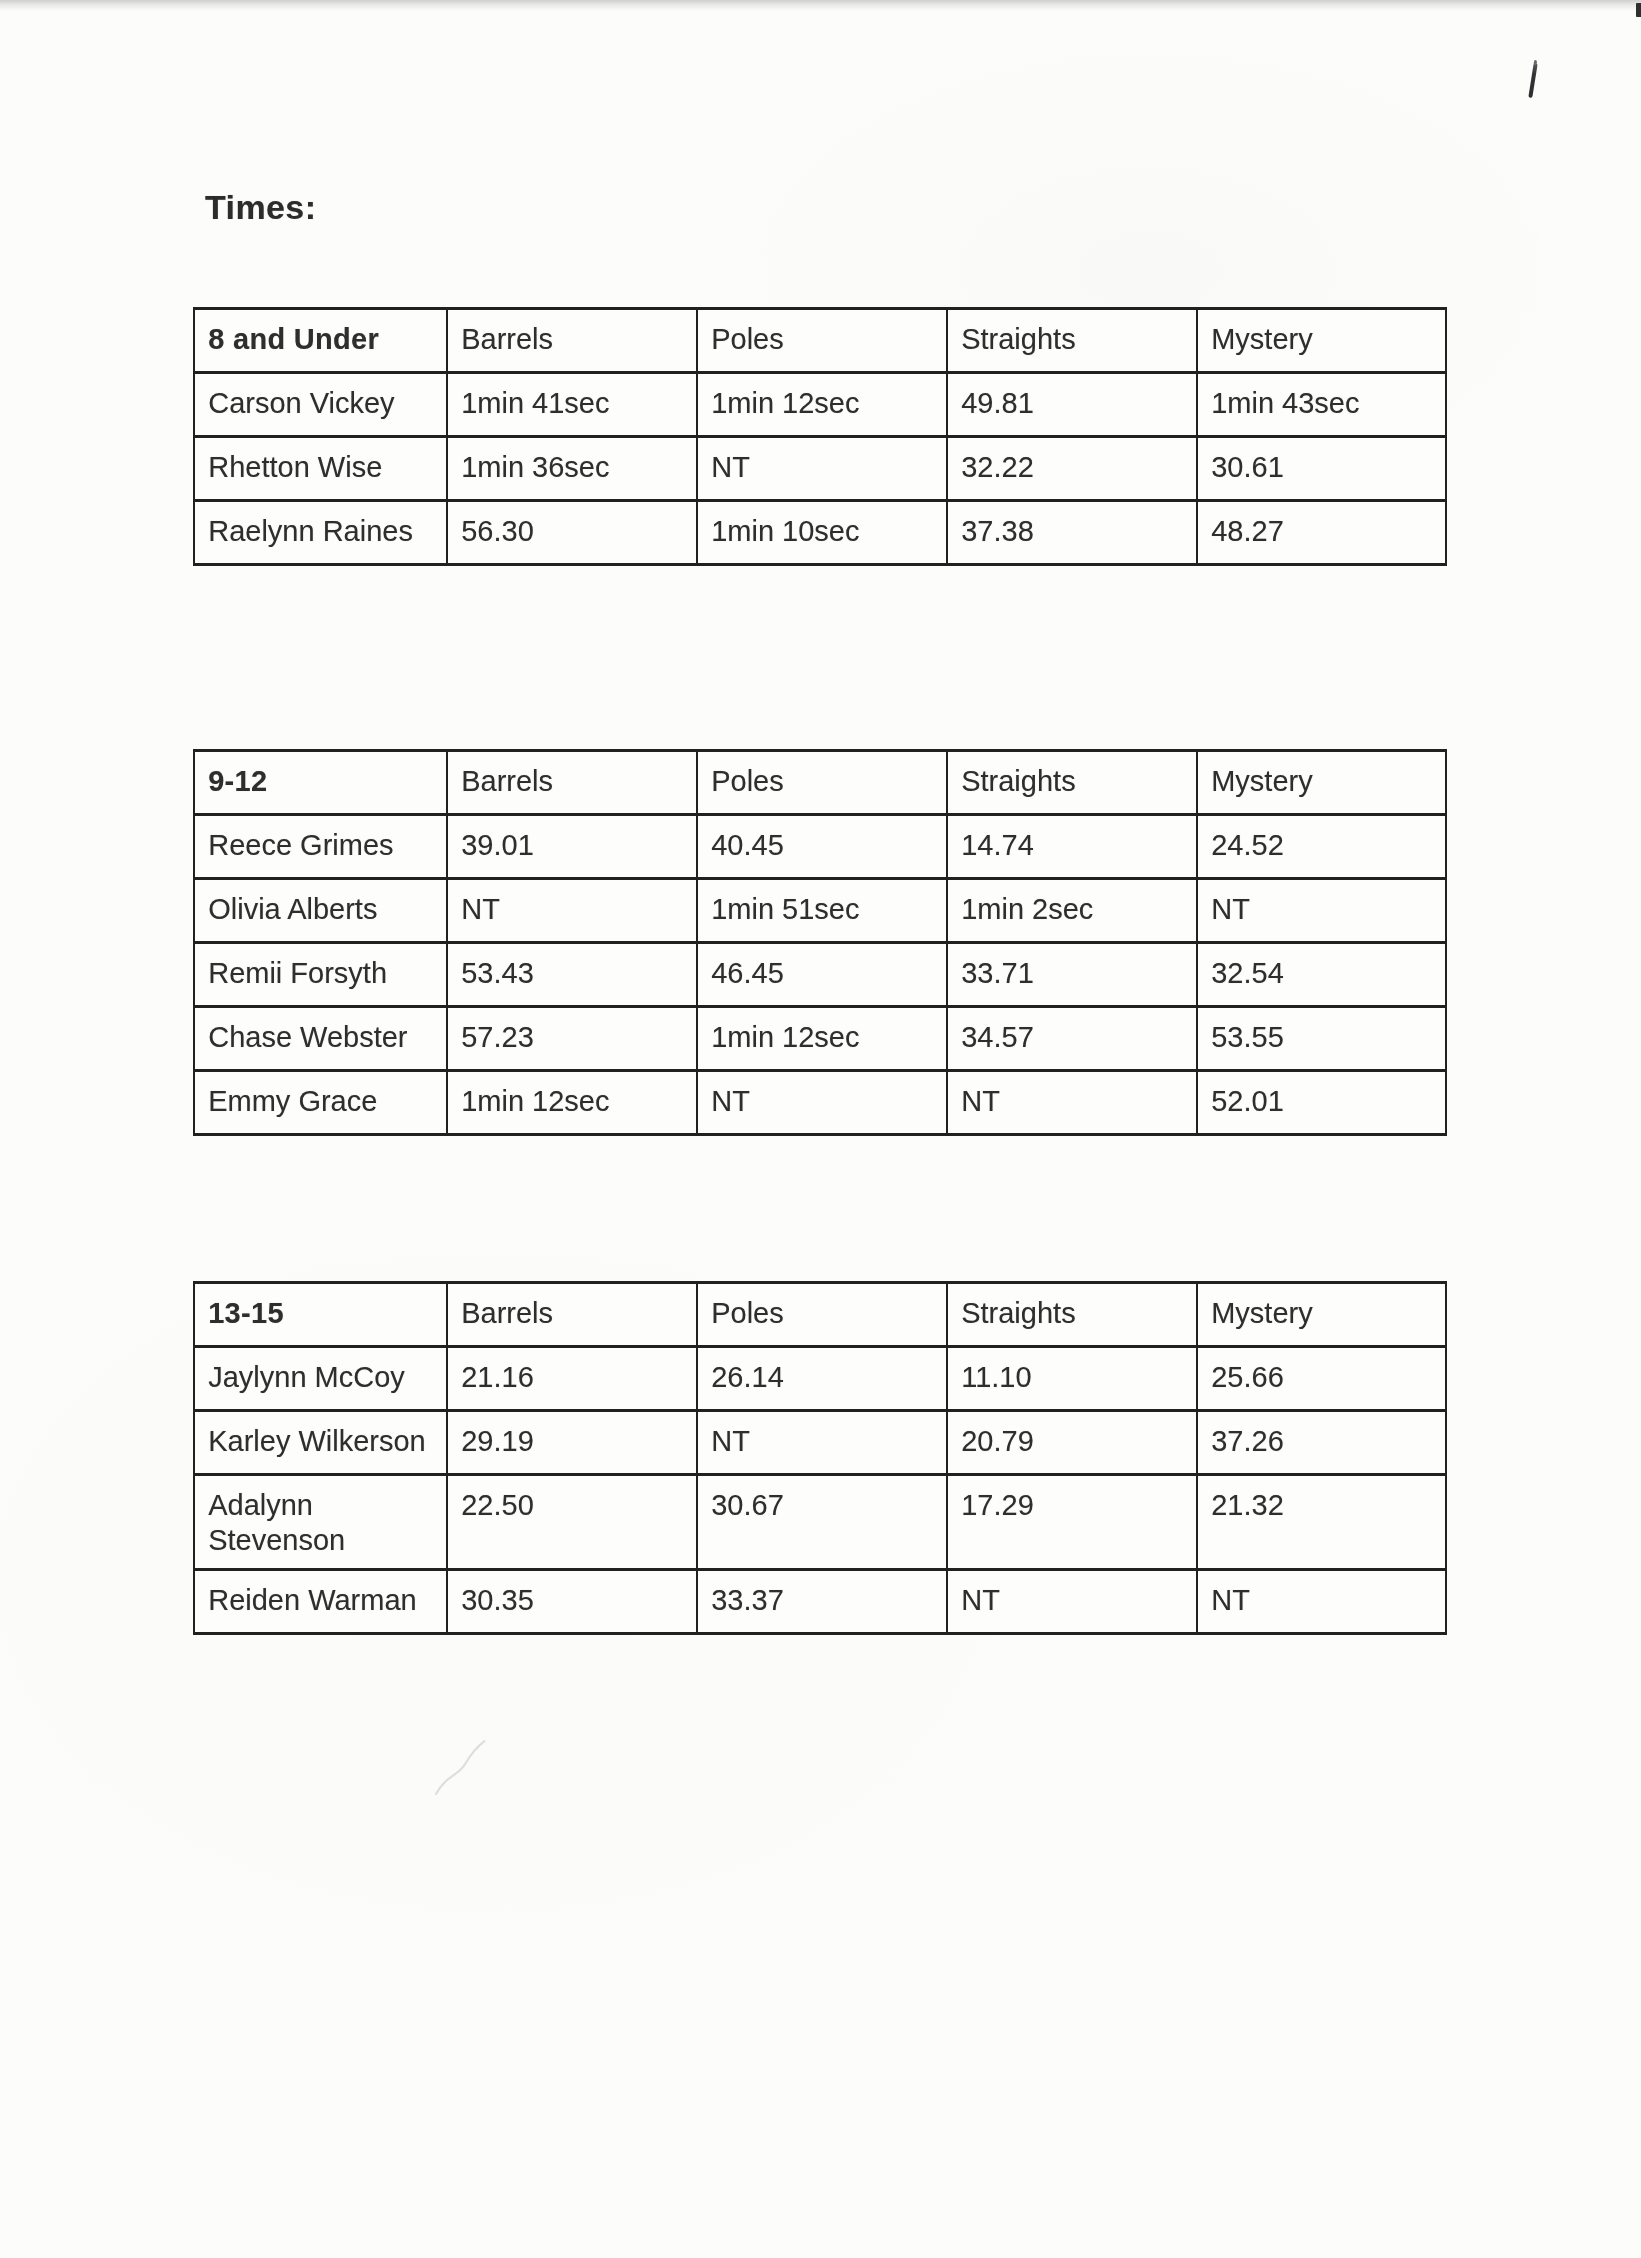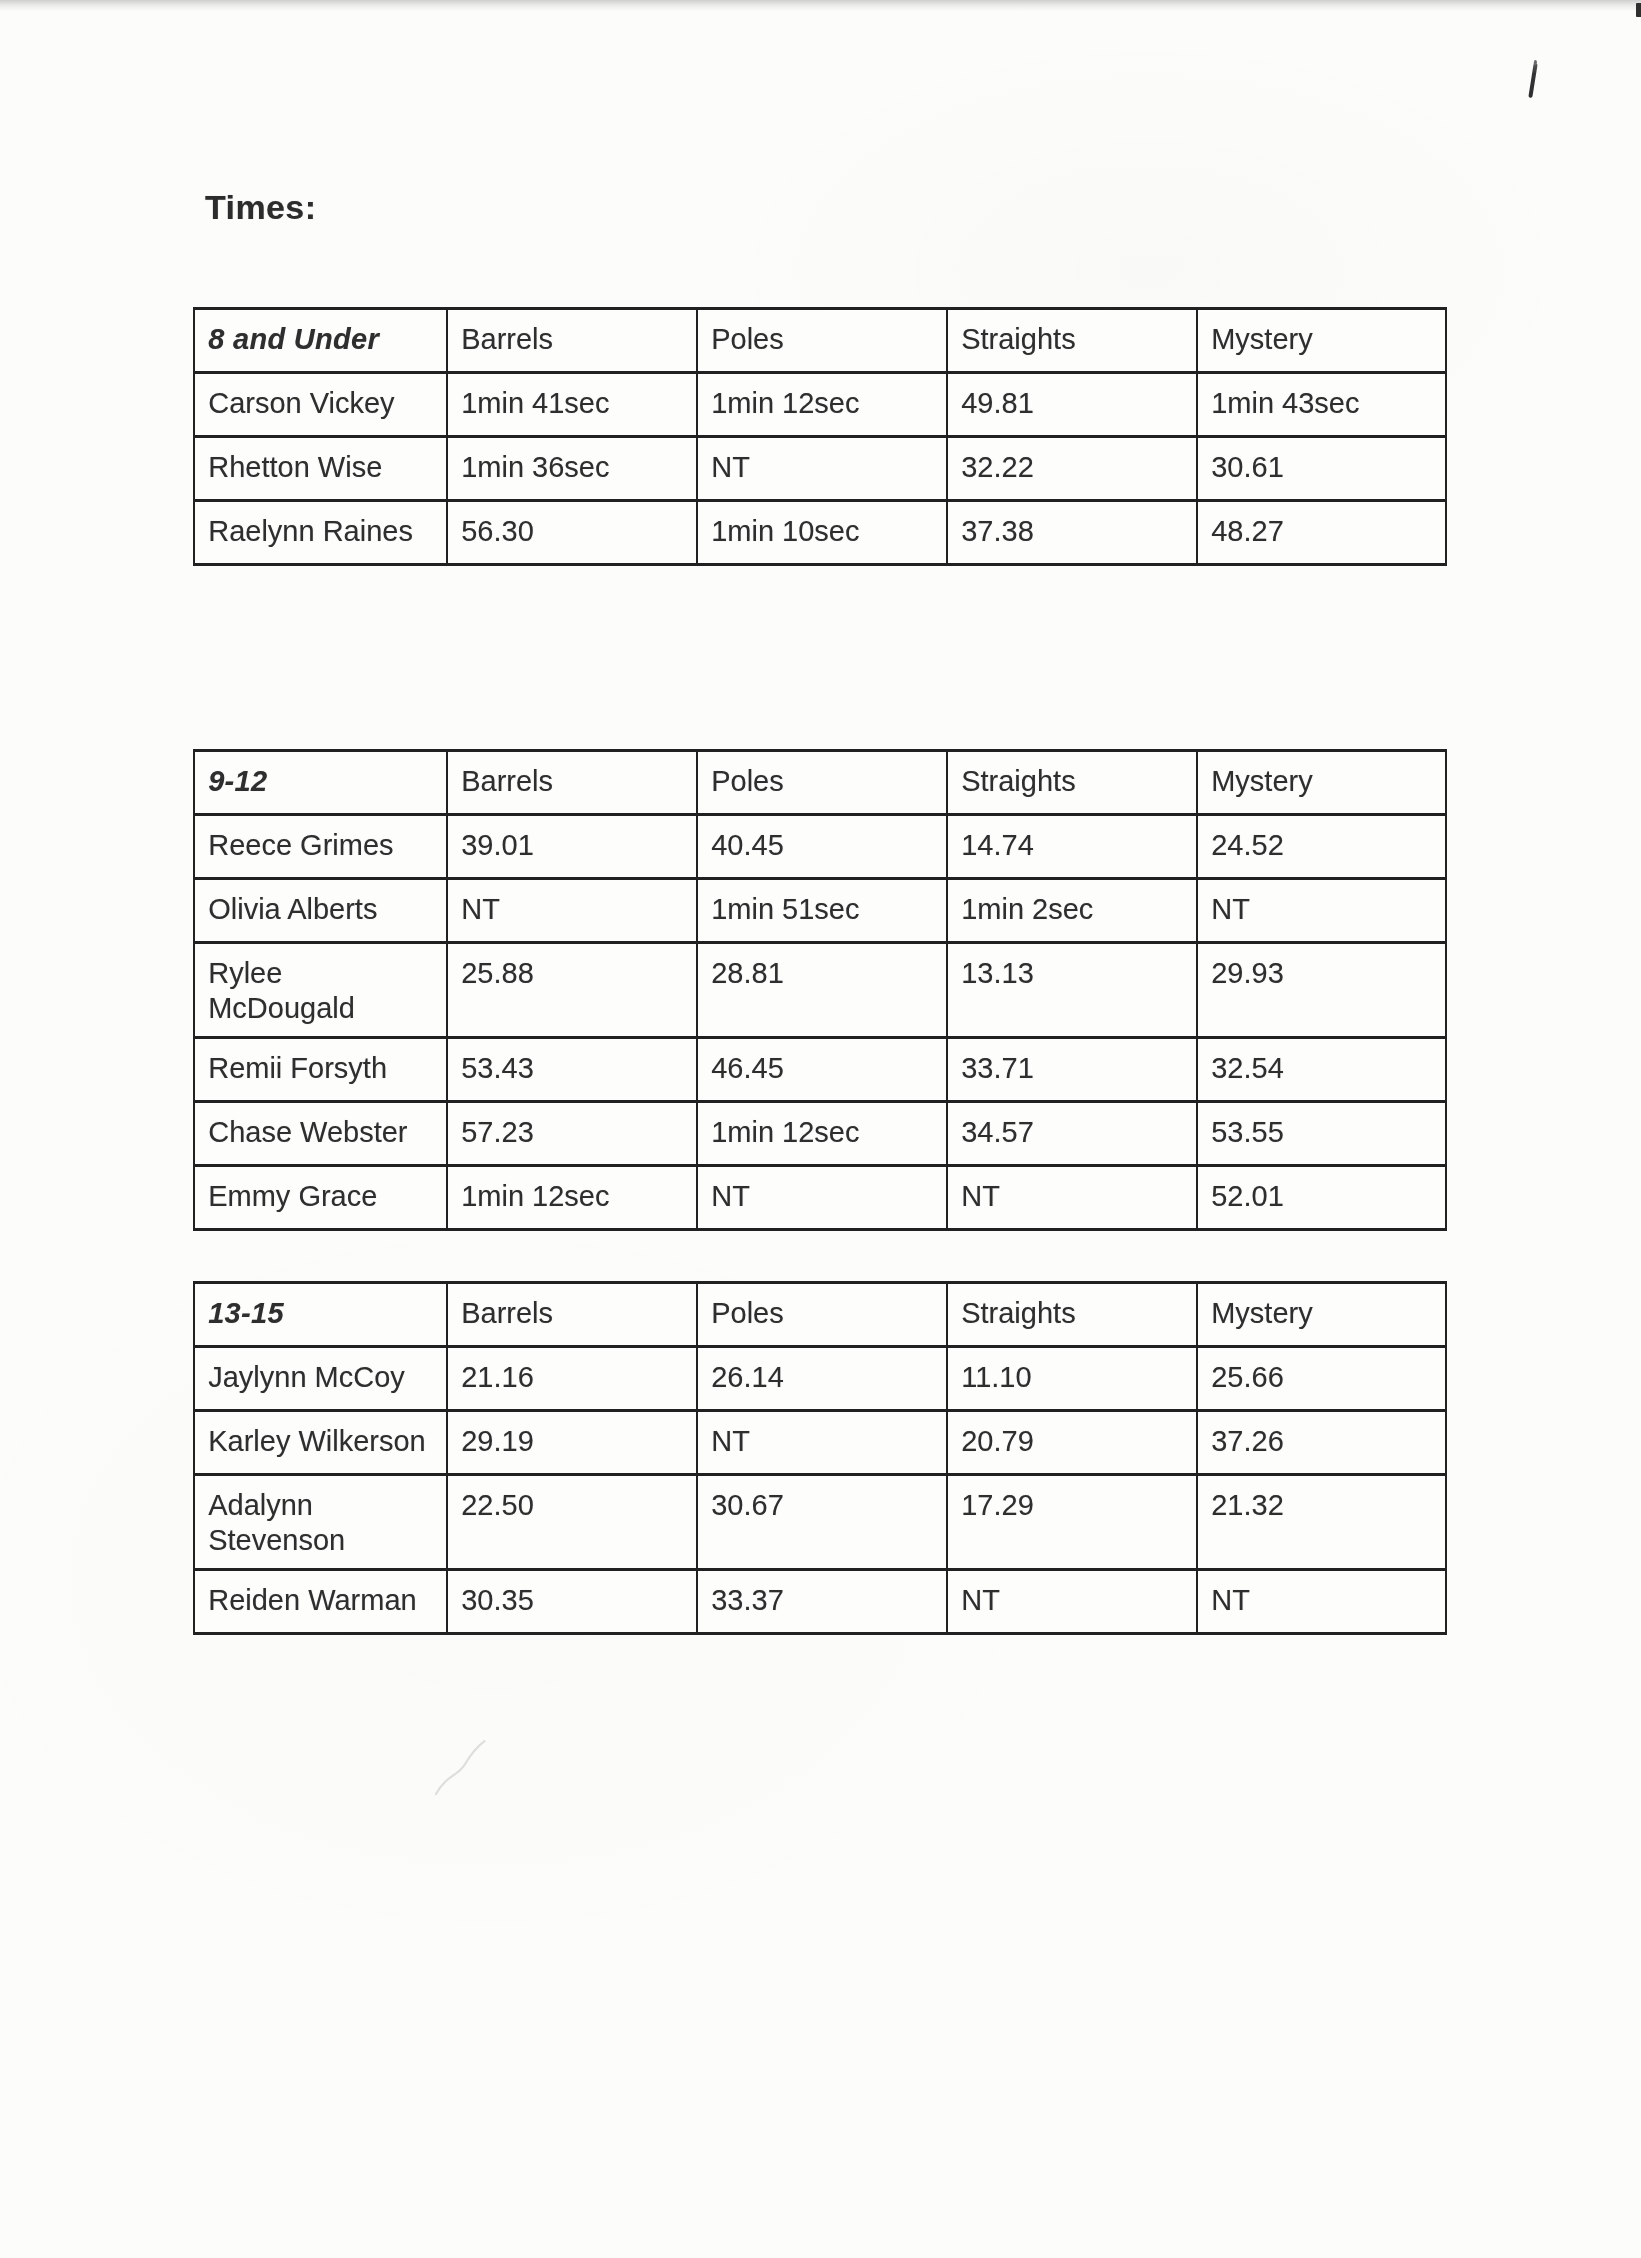--- a/index.html
+++ b/index.html
@@ -97,21 +97,21 @@
     box-sizing: border-box;
     height: 64px;
     padding: 12.4px 5.3px 0 13.2px;
     text-align: left;
     vertical-align: top;
     font-weight: 400;
     white-space: pre;
     overflow: hidden;
   }
   .times-table tr.tall th, .times-table tr.tall td { height: 95px; }
-  .times-table th.group-cell { font-weight: 700; letter-spacing: 0.3px; font-style: italic; }
+  .times-table th.group-cell { font-weight: 700; letter-spacing: 0.3px; }
 </style>
 </head>
 <body>
 
 <div class="page">
 
   <div class="scan-top-edge"></div>
   <div class="corner-speck"></div>
   <div class="pen-mark"></div>
 
@@ -187,28 +187,20 @@
             <td>40.45</td>
             <td>14.74</td>
             <td>24.52</td>
           </tr>
           <tr>
             <td>Olivia Alberts</td>
             <td>NT</td>
             <td>1min 51sec</td>
             <td>1min 2sec</td>
             <td>NT</td>
-          </tr>
-          <tr class="tall">
-            <td>Rylee
-McDougald</td>
-            <td>25.88</td>
-            <td>28.81</td>
-            <td>13.13</td>
-            <td>29.93</td>
           </tr>
           <tr>
             <td>Remii Forsyth</td>
             <td>53.43</td>
             <td>46.45</td>
             <td>33.71</td>
             <td>32.54</td>
           </tr>
           <tr>
             <td>Chase Webster</td>

